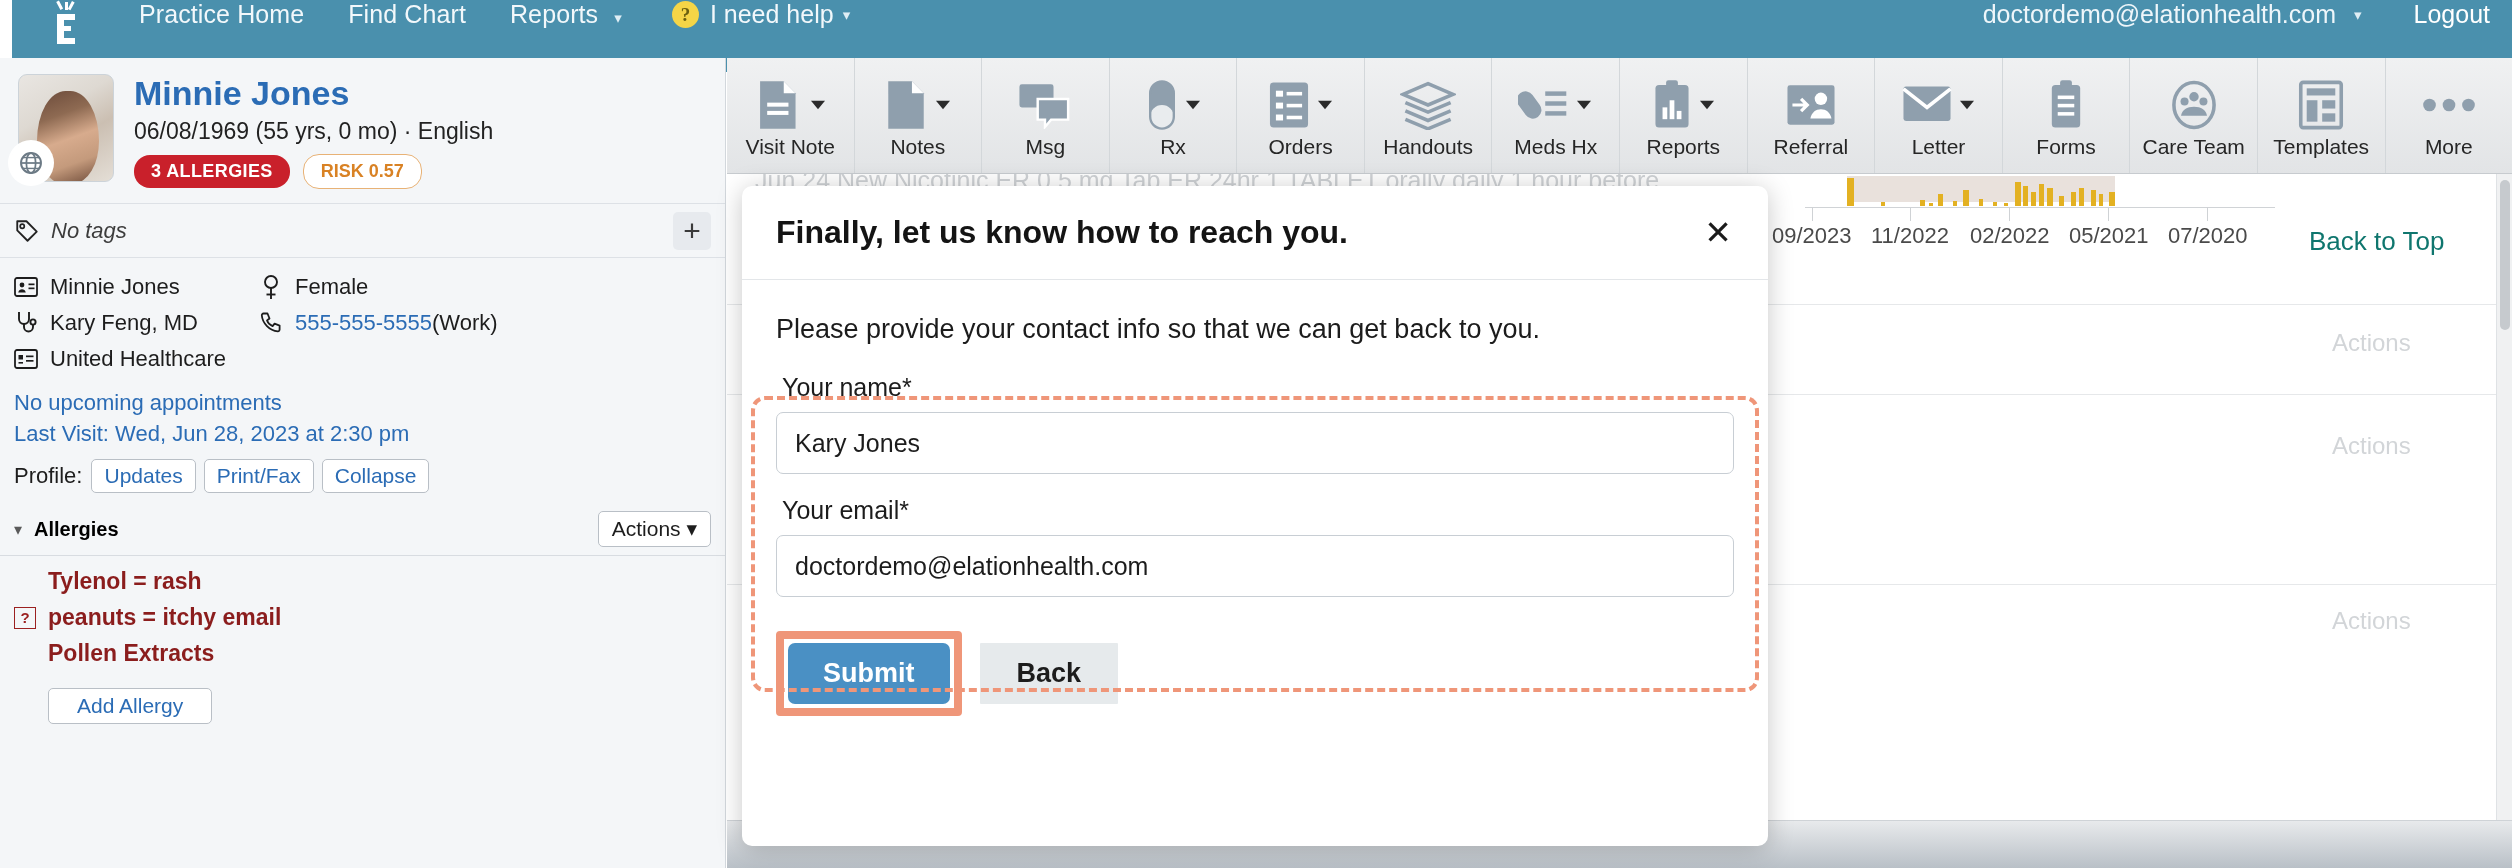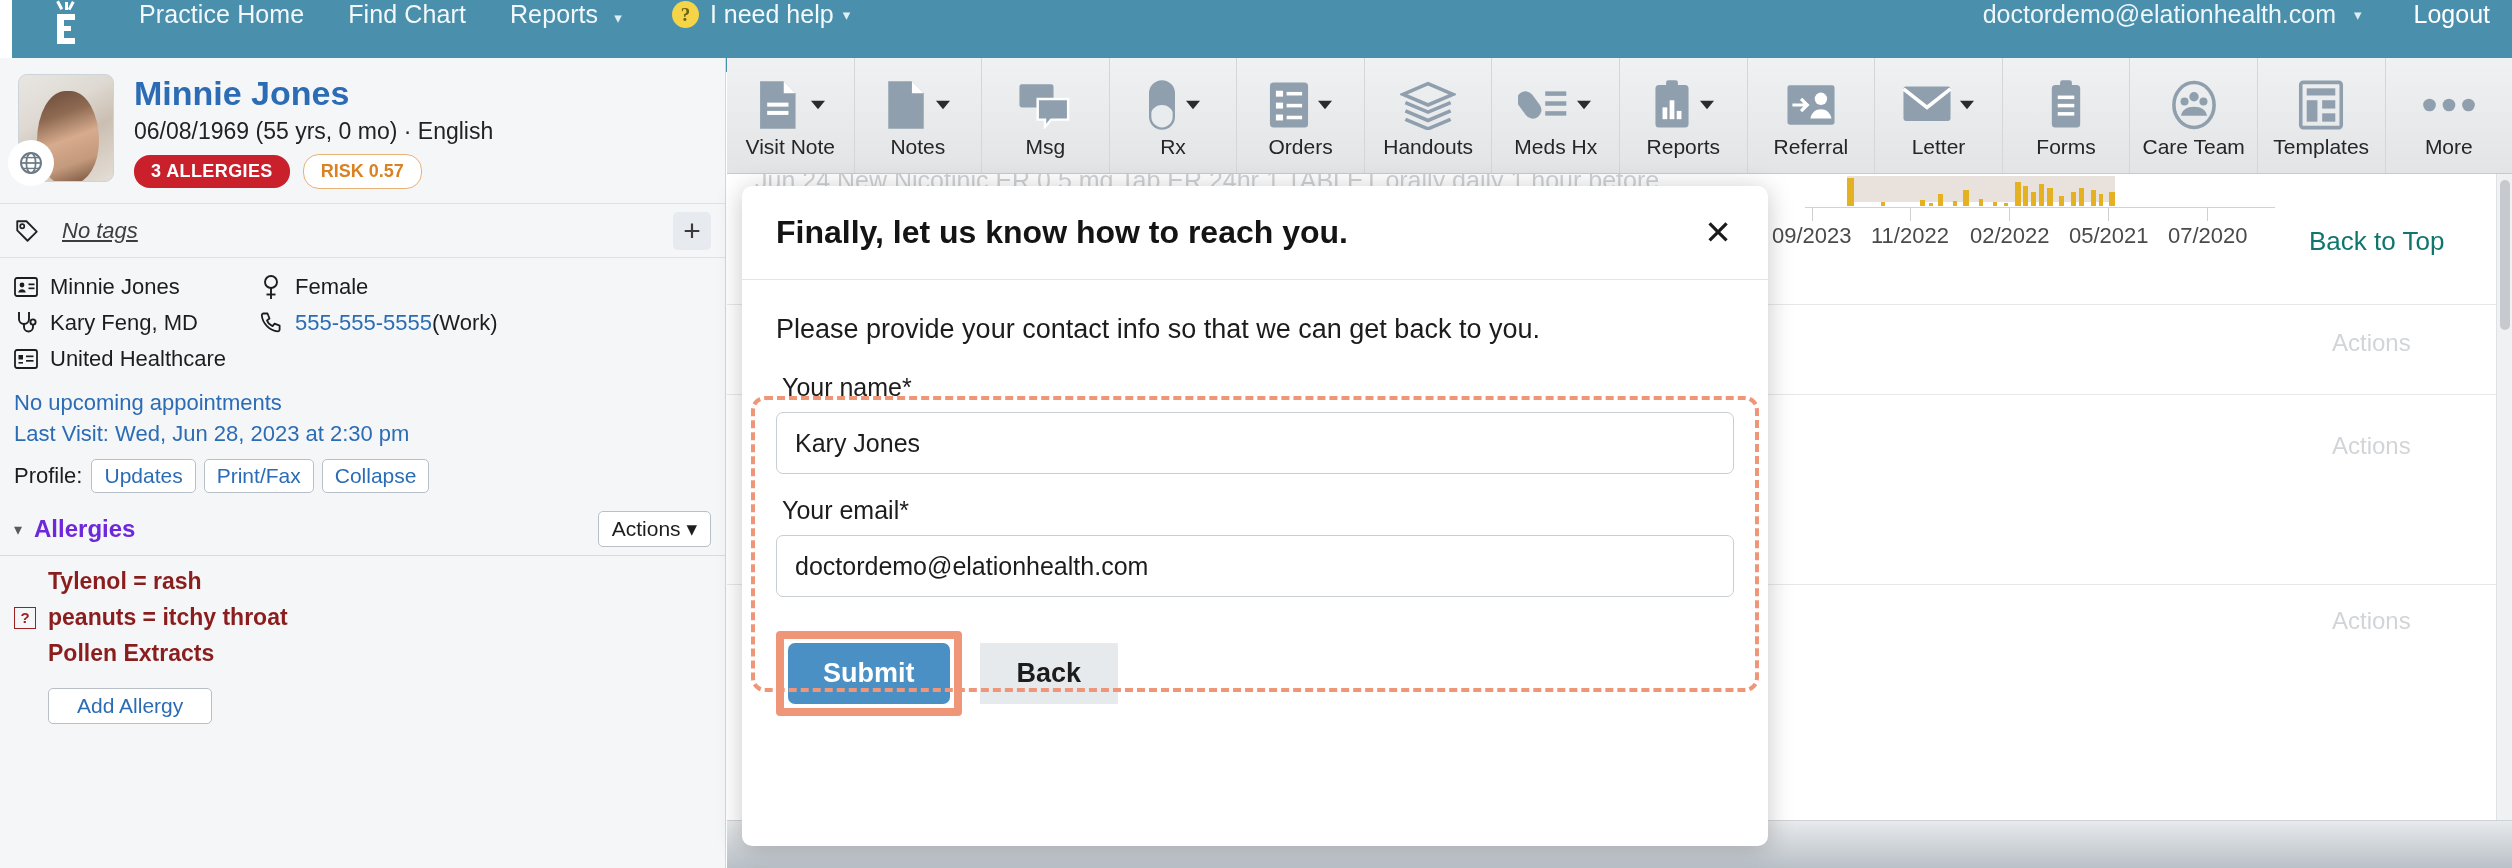--- a/index.html
+++ b/index.html
@@ -69,21 +69,21 @@
     border-radius:16px; padding:6px 17px; letter-spacing:.4px; cursor:pointer;
   }
   .badge-risk {
     background:#fff; color:#d98224; font-size:18px; font-weight:700;
     border:1px solid #e8b276; border-radius:16px; padding:6px 17px; cursor:pointer;
   }
   .tagrow {
     margin-top:14px; border-top:1px solid #dde1e6; border-bottom:1px solid #dde1e6;
     height:55px; display:flex; align-items:center; padding:0 14px 0 14px;
   }
-  .tag-text { font-style:italic; font-size:22px; color:#3c3c3c; margin-left:22px;text-decoration:underline; }
+  .tag-text { font-style:italic; font-size:22px; color:#3c3c3c; margin-left:11px; }
   .plus-btn {
     margin-left:auto; width:38px;height:38px;border-radius:5px;background:#e7eaee;
     display:flex;align-items:center;justify-content:center;color:#3a3a3a;font-size:30px;
     cursor:pointer;
   }
   .infogrid { padding:16px 14px 0 14px; }
   .inforow { display:flex; margin-bottom:10px; }
   .infocell { display:flex; align-items:center; width:245px; font-size:22px; color:#1d1d1d; }
   .infocell .ic { margin-right:12px; display:flex; width:24px; justify-content:center; }
   .link-blue { color:#2b6cb5; cursor:pointer; }
@@ -93,21 +93,21 @@
   .profile-label { font-size:22px; color:#1d1d1d; margin-right:9px; }
   .pillbtn {
     border:1px solid #b9bfc6; background:#fff; border-radius:5px;
     color:#2b6cb5; font-size:21px; padding:4px 12px; margin-right:8px; cursor:pointer;
   }
   .section-head {
     margin-top:18px; padding:0 14px; display:flex; align-items:center;
     border-bottom:1px solid #d8dce1; padding-bottom:8px;
   }
   .caret-dn { color:#5a5a5a; font-size:16px; margin-right:12px; }
-  .section-title { color:#6d28d9; font-size:24px; font-weight:700; cursor:pointer;}
+  .section-title { color:#000000; font-size:20px; font-weight:700; cursor:pointer;}
   .actions-btn {
     margin-left:auto; border:1px solid #b9bfc6; background:#fff; border-radius:5px;
     font-size:21px; color:#1d1d1d; padding:5px 13px; cursor:pointer;
   }
   .allergy-list { padding:12px 14px 0 14px; }
   .allergy-item { display:flex; align-items:center; font-size:23px; color:#8b1d1d; font-weight:700; margin-bottom:9px; }
   .allergy-q {
     width:22px;height:22px;border:1px solid #9b2020;color:#9b2020;font-size:15px;
     display:flex;align-items:center;justify-content:center;margin-right:12px;flex:0 0 22px;
   }
@@ -365,21 +365,21 @@
       </span>
     </div>
 
     <div class="allergy-list">
       <div class="allergy-item">
         <span class="allergy-sp"></span>
         <span>Tylenol = rash</span>
       </div>
       <div class="allergy-item">
         <span class="allergy-q">?</span>
-        <span>peanuts = itchy throat</span>
+        <span>peanuts = itchy email</span>
       </div>
       <div class="allergy-item">
         <span class="allergy-sp"></span>
         <span>Pollen Extracts</span>
       </div>
       <span class="addallergy">Add Allergy</span>
     </div>
   </div>
 
   <div class="toolbar">

